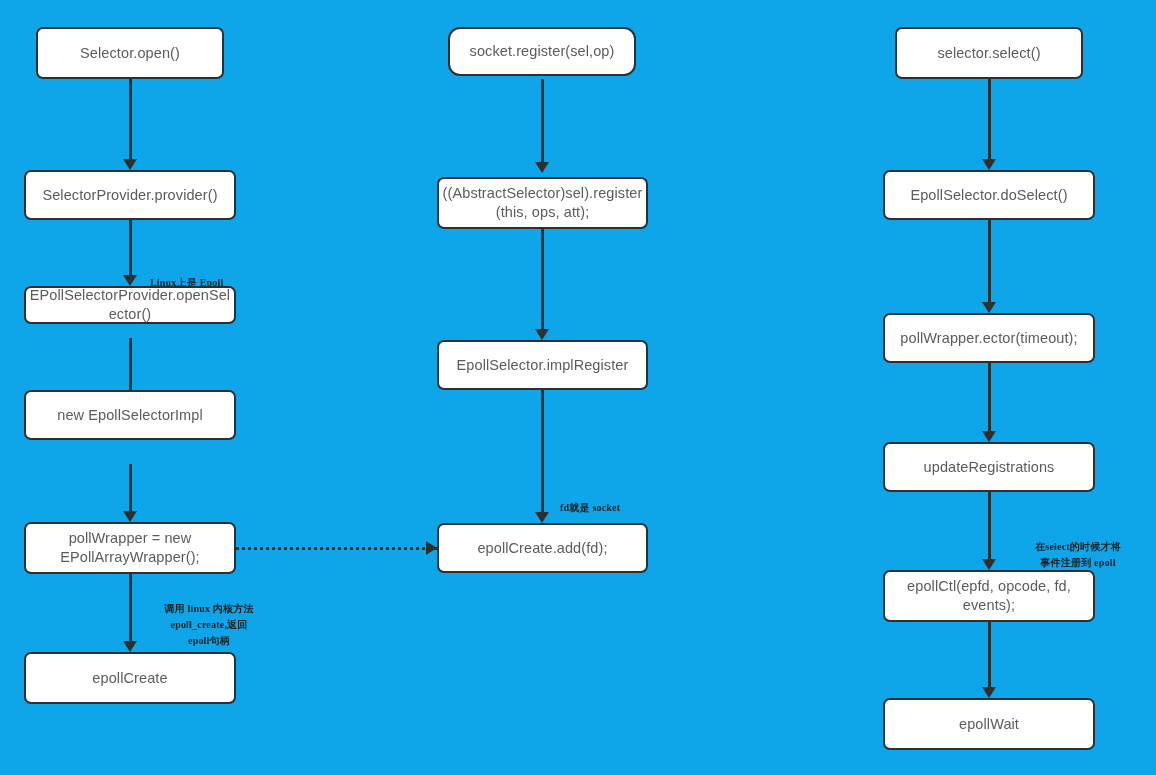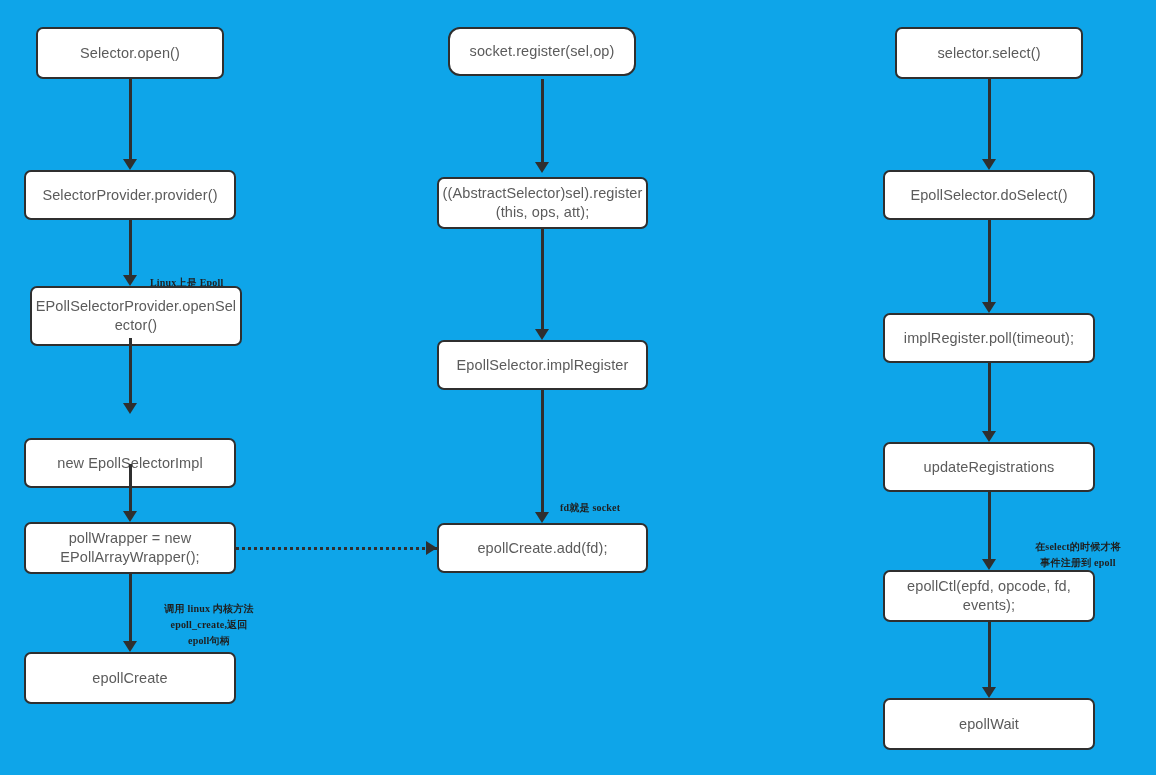--- a/index.html
+++ b/index.html
@@ -110,31 +110,31 @@
 
   <div class="vconn" style="left:130px; top:220px; height:66px;">
     <div class="stem" style="height:55px;"></div>
     <div class="head" style="top:55px;"></div>
   </div>
 
   <div class="annotation" style="left:150px; top:259px; width:130px; text-align:left;">
     <span>Linux上是 Epoll</span>
   </div>
 
-  <div class="node" style="left:30px; top:286px; width:212px; height:60px;">
+  <div class="node" style="left:24px; top:286px; width:212px; height:38px;">
     <span class="node-label">EPollSelectorProvider.openSel
 ector()</span>
   </div>
 
   <div class="vconn" style="left:130px; top:338px; height:76px;">
     <div class="stem" style="height:65px;"></div>
     <div class="head" style="top:65px;"></div>
   </div>
 
-  <div class="node" style="left:24px; top:438px; width:212px; height:50px;">
+  <div class="node" style="left:24px; top:390px; width:212px; height:50px;">
     <span class="node-label">new EpollSelectorImpl</span>
   </div>
 
   <div class="vconn" style="left:130px; top:464px; height:58px;">
     <div class="stem" style="height:47px;"></div>
     <div class="head" style="top:47px;"></div>
   </div>
 
   <div class="node" style="left:24px; top:522px; width:212px; height:52px;">
     <span class="node-label">pollWrapper = new
@@ -209,21 +209,21 @@
   <div class="node" style="left:883px; top:170px; width:212px; height:50px;">
     <span class="node-label">EpollSelector.doSelect()</span>
   </div>
 
   <div class="vconn" style="left:989px; top:220px; height:93px;">
     <div class="stem" style="height:82px;"></div>
     <div class="head" style="top:82px;"></div>
   </div>
 
   <div class="node" style="left:883px; top:313px; width:212px; height:50px;">
-    <span class="node-label">implRegister.poll(timeout);</span>
+    <span class="node-label">pollWrapper.ector(timeout);</span>
   </div>
 
   <div class="vconn" style="left:989px; top:363px; height:79px;">
     <div class="stem" style="height:68px;"></div>
     <div class="head" style="top:68px;"></div>
   </div>
 
   <div class="node" style="left:883px; top:442px; width:212px; height:50px;">
     <span class="node-label">updateRegistrations</span>
   </div>

